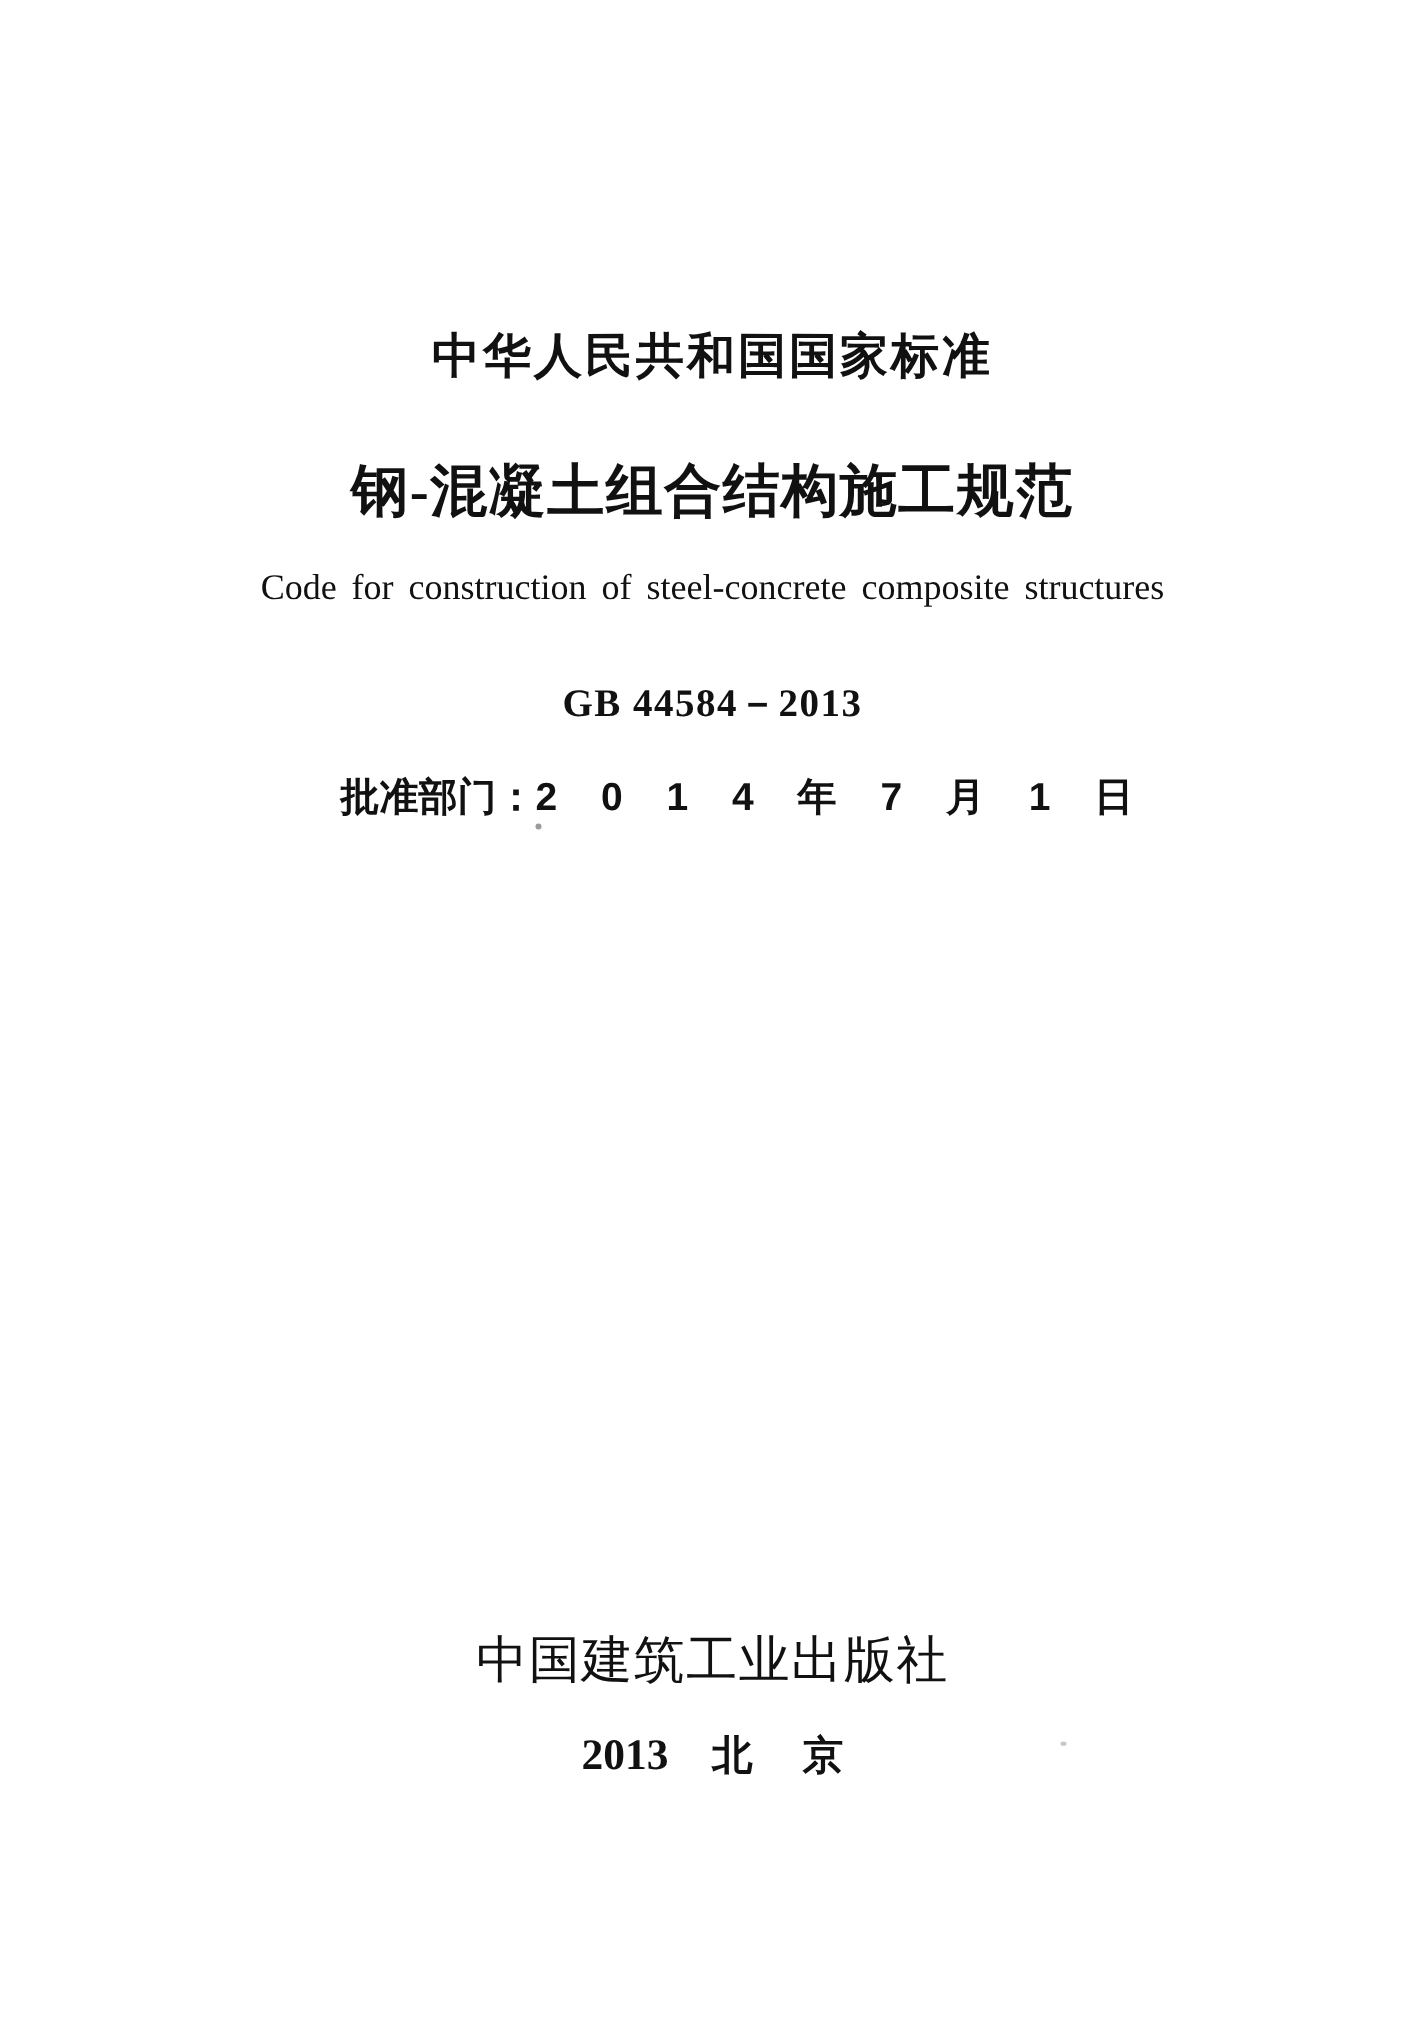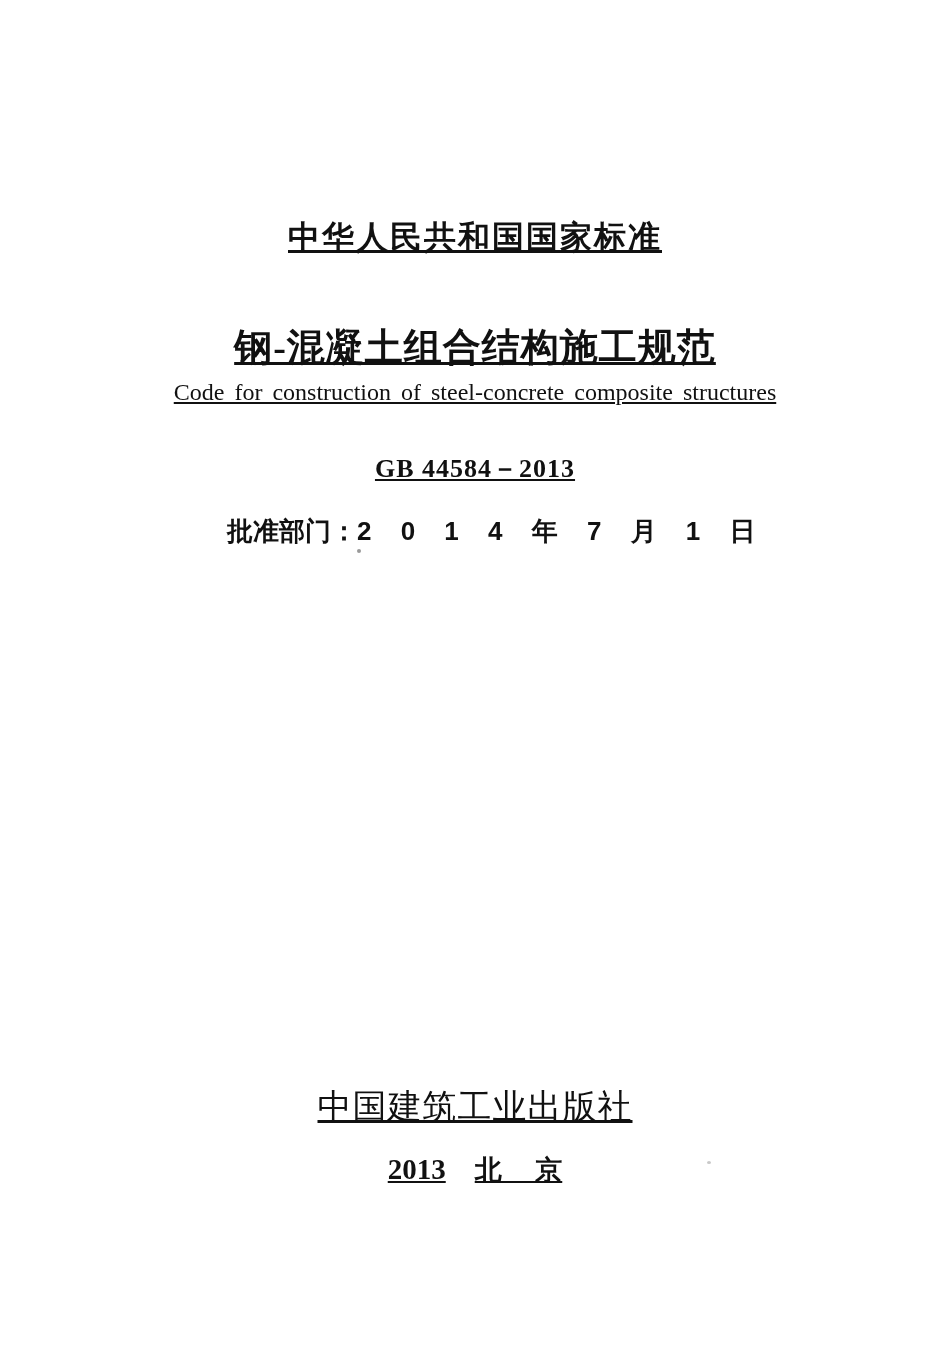--- a/index.html
+++ b/index.html
@@ -16,31 +16,30 @@
     color: #111111;
     overflow: hidden;
     font-family: "Liberation Serif", serif;
   }
   .row {
     position: absolute;
     left: 0;
     width: 950px;
     text-align: center;
     white-space: nowrap;
-    text-decoration: underline;
   }
   .series {
     top: 216px;
     font-family: "Liberation Sans", sans-serif;
     font-weight: 700;
     font-size: 32px;
     letter-spacing: 2px;
   }
   .title-cn {
-    top: 322px;
+    top: 302px;
     margin: 0;
     font-family: "Liberation Serif", serif;
     font-weight: 600;
     font-size: 38px;
     letter-spacing: 1px;
   }
   .title-en {
     top: 379px;
     font-family: "Liberation Serif", serif;
     font-weight: 500;

